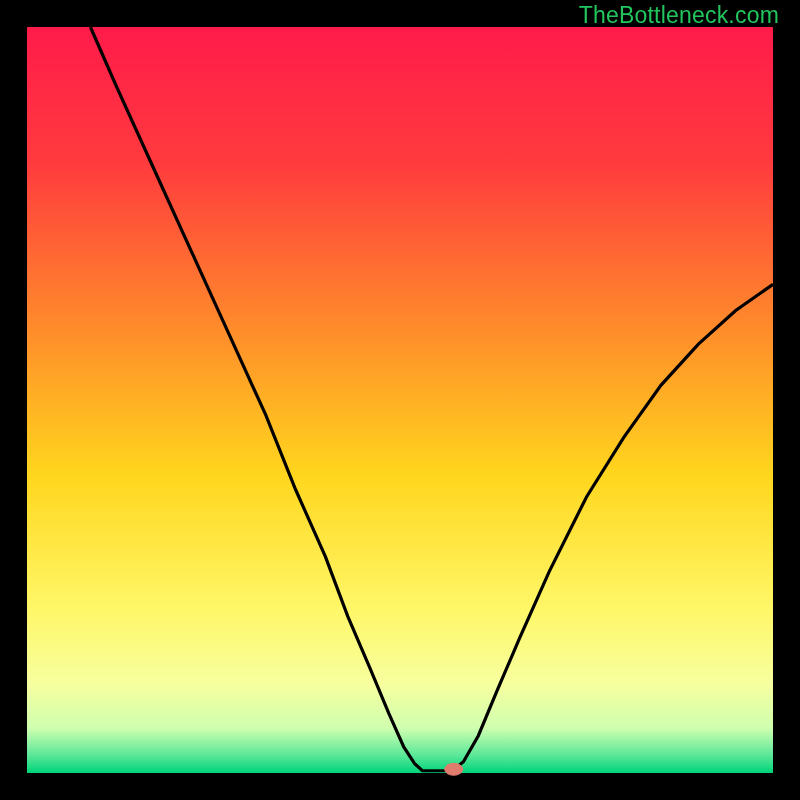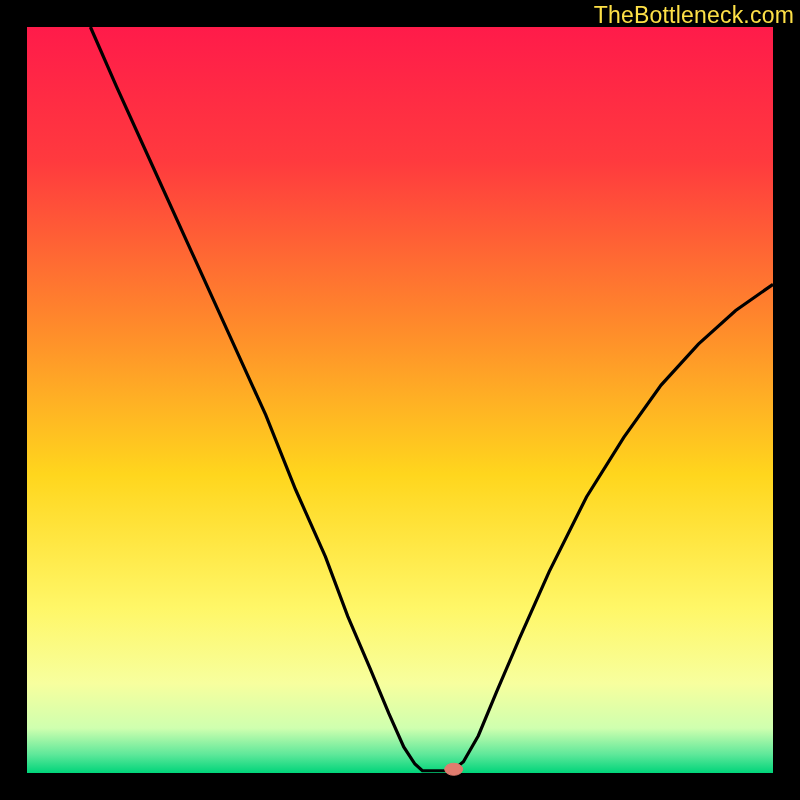--- a/index.html
+++ b/index.html
@@ -12,22 +12,22 @@
   }
   .frame {
     position: relative;
     width: 800px;
     height: 800px;
     background: #000;
   }
   .watermark {
     position: absolute;
     top: 2px;
-    right: 6px;
-    color: #fde047;
+    right: 21px;
+    color: #22c55e;
     font-family: Arial, Helvetica, sans-serif;
     font-size: 23px;
     font-weight: 500;
     letter-spacing: 0.2px;
     z-index: 20;
   }
   svg {
     position: absolute;
     left: 0;
     top: 0;

